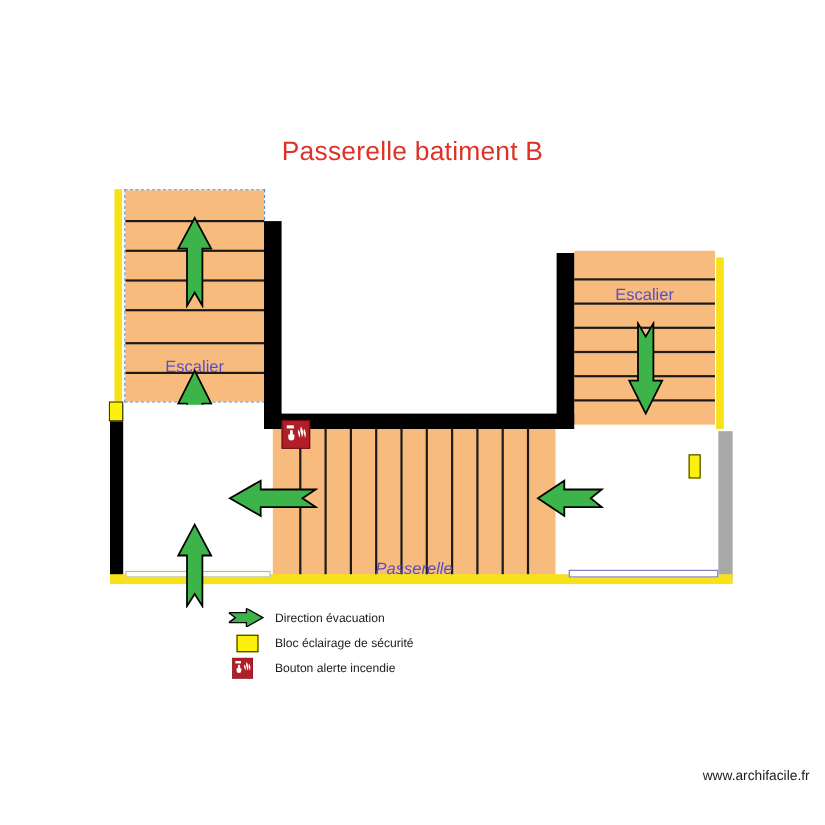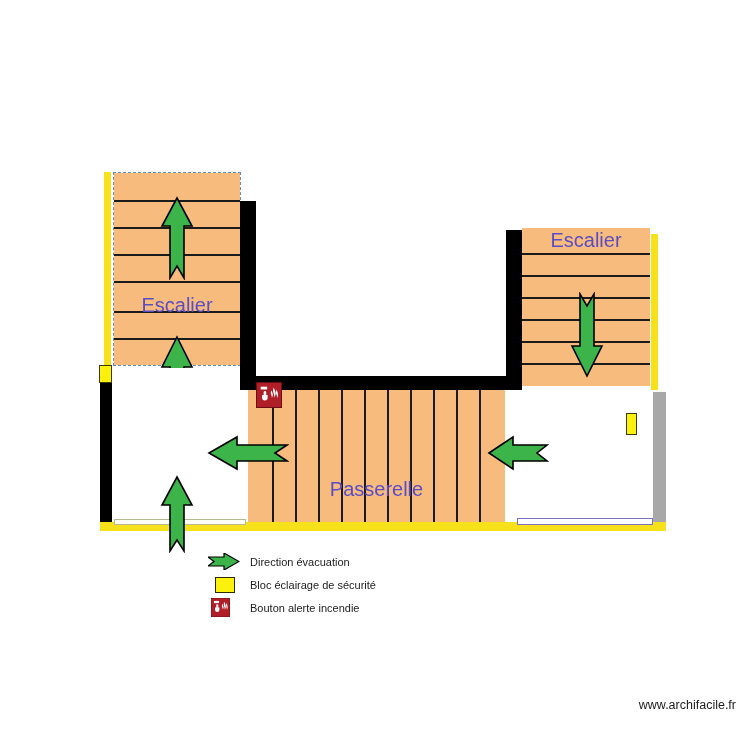--- a/index.html
+++ b/index.html
@@ -80,23 +80,24 @@
   
   .light-block {
     background: #fbf10d;
     border: 1px solid #3b3b00;
     box-sizing: border-box;
   }
 
   
   .room-label {
     color: #5b4ec4;
-    font-size: 20px;
+    font-size: 15px;
     white-space: nowrap;
     text-align: center;
+    margin-top: 31px;
   }
 
   
   #you-are-here {
     width: 62px;
     height: 62px;
     border-radius: 50%;
     background: #76b2e0;
     border: 1.5px solid #2e2e2e;
     color: #ffffff;
@@ -162,20 +163,21 @@
     font-size: 12.5px;
     color: #1c1c1c;
     white-space: nowrap;
   }
 </style>
 </head>
 <body>
 
 <div id="plan-root">
 
+  <div class="abs" id="plan-title">Passerelle batiment B</div>
 
   <div class="abs wall-yellow" style="left:104px; top:172px; width:7px; height:196px;"></div>
 
   <div class="abs room-fill" style="left:114px; top:173px; width:126px; height:192px;"></div>
 
   <div class="abs step-line" style="left:114px; top:200px;  width:126px;"></div>
   <div class="abs step-line" style="left:114px; top:227px;  width:126px;"></div>
   <div class="abs step-line" style="left:114px; top:254px;  width:126px;"></div>
   <div class="abs step-line" style="left:114px; top:281px;  width:126px;"></div>
   <div class="abs step-line" style="left:114px; top:311px;  width:126px;"></div>
@@ -220,21 +222,21 @@
   <div class="abs plank-line" style="left:295px; top:390px; height:136px;"></div>
   <div class="abs plank-line" style="left:318px; top:390px; height:136px;"></div>
   <div class="abs plank-line" style="left:341px; top:390px; height:136px;"></div>
   <div class="abs plank-line" style="left:364px; top:390px; height:136px;"></div>
   <div class="abs plank-line" style="left:387px; top:390px; height:136px;"></div>
   <div class="abs plank-line" style="left:410px; top:390px; height:136px;"></div>
   <div class="abs plank-line" style="left:433px; top:390px; height:136px;"></div>
   <div class="abs plank-line" style="left:456px; top:390px; height:136px;"></div>
   <div class="abs plank-line" style="left:479px; top:390px; height:136px;"></div>
 
-  <div class="abs room-label" style="left:248px; top:478px; width:257px;">Passerelle</div>
+  <div class="abs room-label" style="left:248px; top:478px; width:257px;font-style:italic;">Passerelle</div>
 
   <div class="abs wall-black" style="left:240px; top:201px; width:16px; height:185px;"></div>
 
   <div class="abs wall-black" style="left:506px; top:230px; width:16px; height:156px;"></div>
 
   <div class="abs wall-black" style="left:240px; top:376px; width:282px; height:14px;"></div>
 
   <div class="abs wall-black" style="left:100px; top:368px; width:12px; height:160px;"></div>
 
   <div class="abs wall-gray" style="left:653px; top:392px; width:13px; height:136px;"></div>

